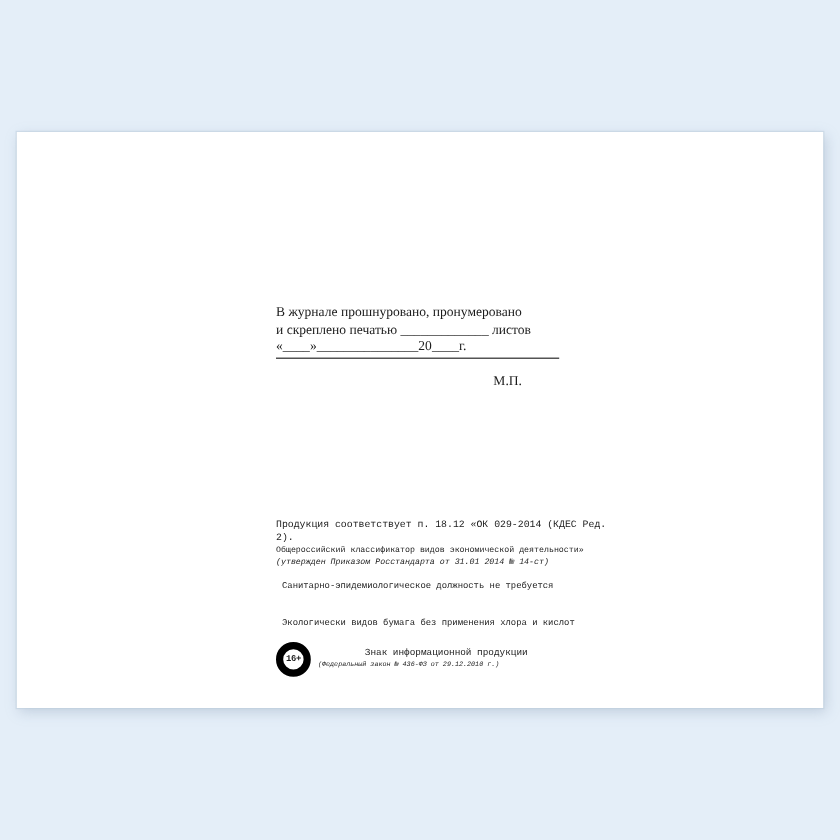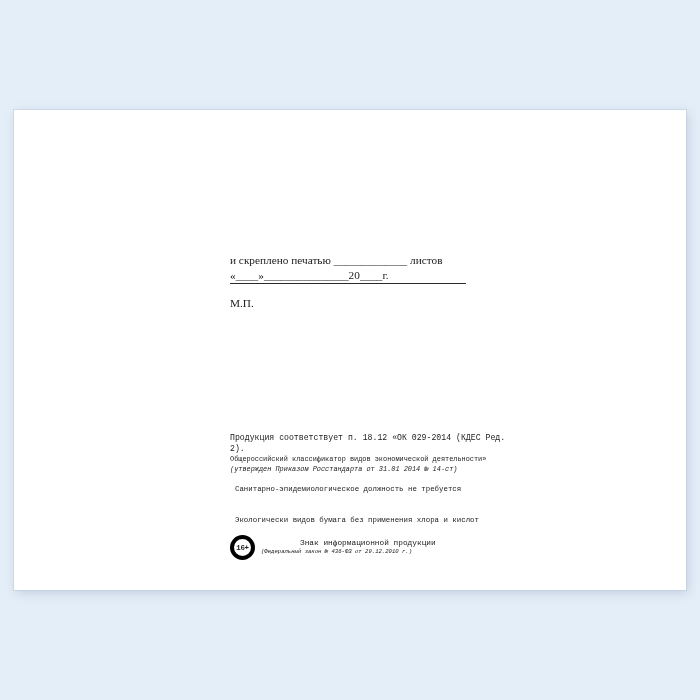--- a/index.html
+++ b/index.html
@@ -41,20 +41,21 @@
     white-space: pre;
   }
   .block-center .rule {
     margin-top: 1px;
     border-bottom: 1px solid #2a2a2a;
     width: 236px;
     height: 0;
   }
   .mp {
     margin-top: 13px;
+    text-align: right;
     font-size: 11.3px;
     padding-right: 55px;
   }
   .block-bottom {
     position: absolute;
     left: 216px;
     top: 322px;
     width: 290px;
     color: #1b1b1b;
     font-family: Liberation Mono, monospace;
@@ -81,21 +82,21 @@
     padding-left: 5px;
   }
   .age-row {
     display: flex;
     align-items: center;
     margin-top: 9px;
   }
   .age-badge {
     width: 17px;
     height: 17px;
-    border: 4px solid #000000;
+    border: 6px solid #000000;
     border-radius: 50%;
     display: flex;
     align-items: center;
     justify-content: center;
     font-size: 7.4px;
     font-weight: bold;
     letter-spacing: -0.3px;
     flex: 0 0 auto;
     background: #fff;
   }
@@ -113,20 +114,21 @@
     font-style: italic;
   }
 </style>
 </head>
 <body>
 
 <div class="stage">
   <div class="page">
 
     <div class="block-center">
+      <div class="line">В журнале прошнуровано, пронумеровано</div>
       <div class="line">и скреплено печатью _____________ листов</div>
       <div class="line">«____»_______________20____г.</div>
       <div class="rule"></div>
       <div class="mp">М.П.</div>
     </div>
 
     <div class="block-bottom">
       <div class="b-l1">Продукция соответствует п. 18.12 «ОК 029-2014 (КДЕС Ред. 2).</div>
       <div class="b-l2">Общероссийский классификатор видов экономической деятельности»</div>
       <div class="b-l3">(утвержден Приказом Росстандарта от 31.01 2014 № 14-ст)</div>

